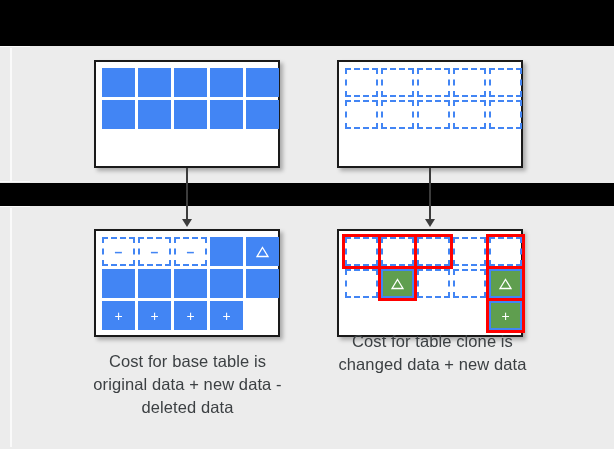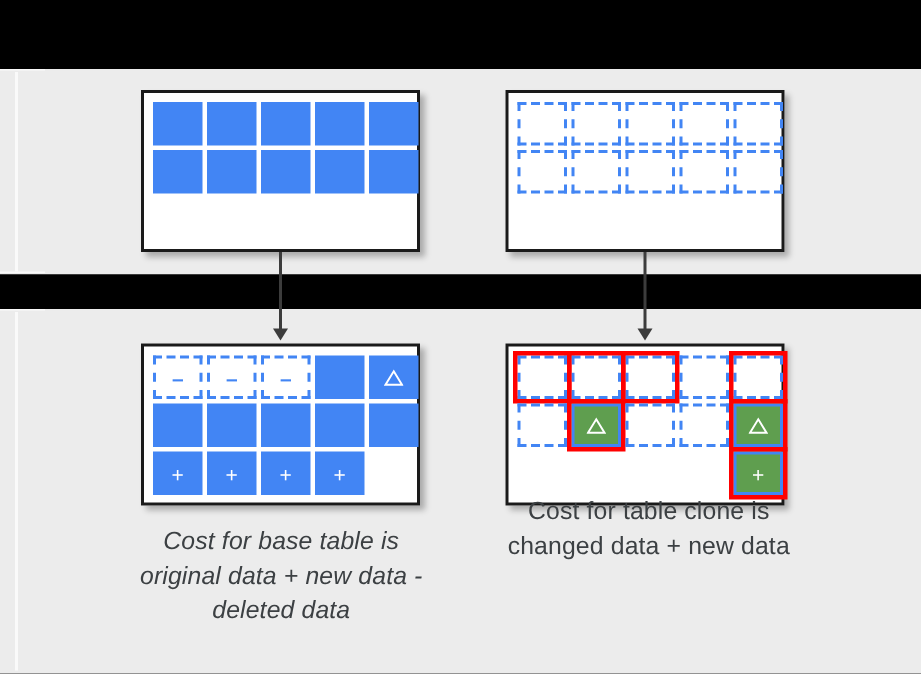--- a/index.html
+++ b/index.html
@@ -184,16 +184,16 @@
         <div class="cell empty"></div>
         <div class="cell empty"></div>
         <div class="cell empty"></div>
         <div class="cell empty"></div>
         <div class="cell green hl">
           <span class="glyph-white">+</span>
         </div>
       </div>
   </div>
 
-  <div class="caption" style="left:90px;top:350px;width:195px;font-style:italic;">Cost for base table is original data + new data - deleted data</div>
+  <div class="caption" style="left:90px;top:350px;width:195px;">Cost for base table is original data + new data - deleted data</div>
   <div class="caption" style="left:335px;top:330px;width:195px;">Cost for table clone is changed data + new data</div>
 
 </div>
 
 </body></html>

